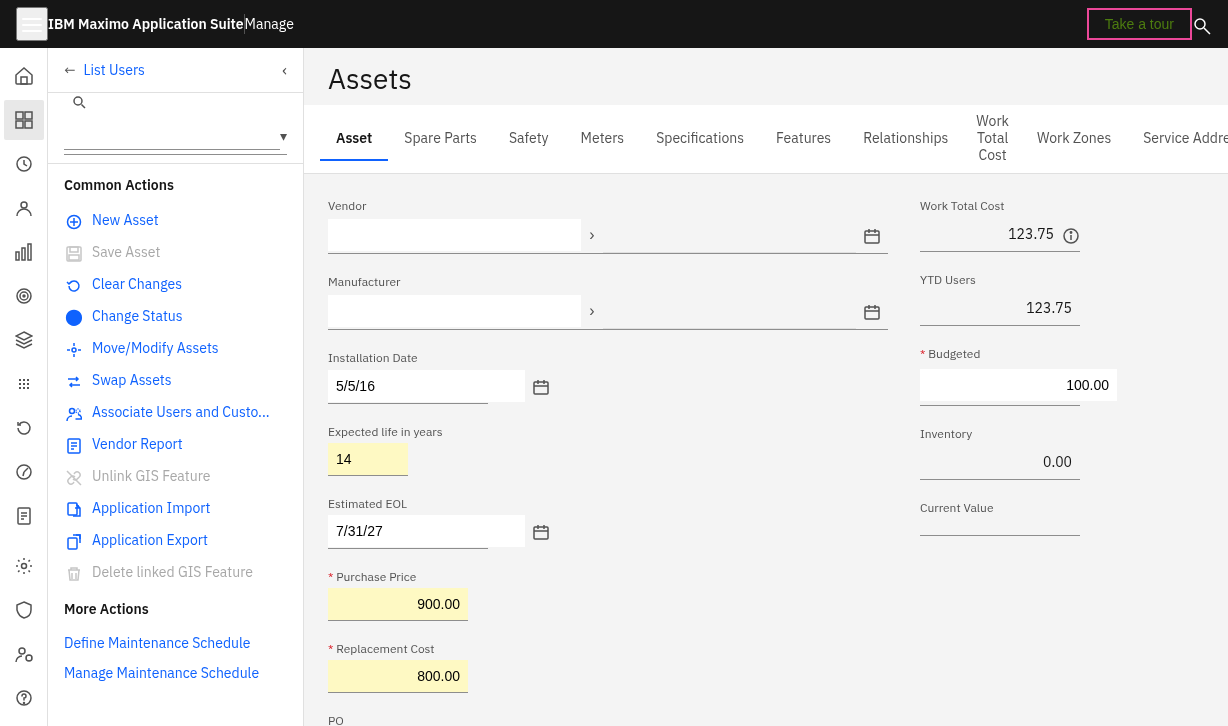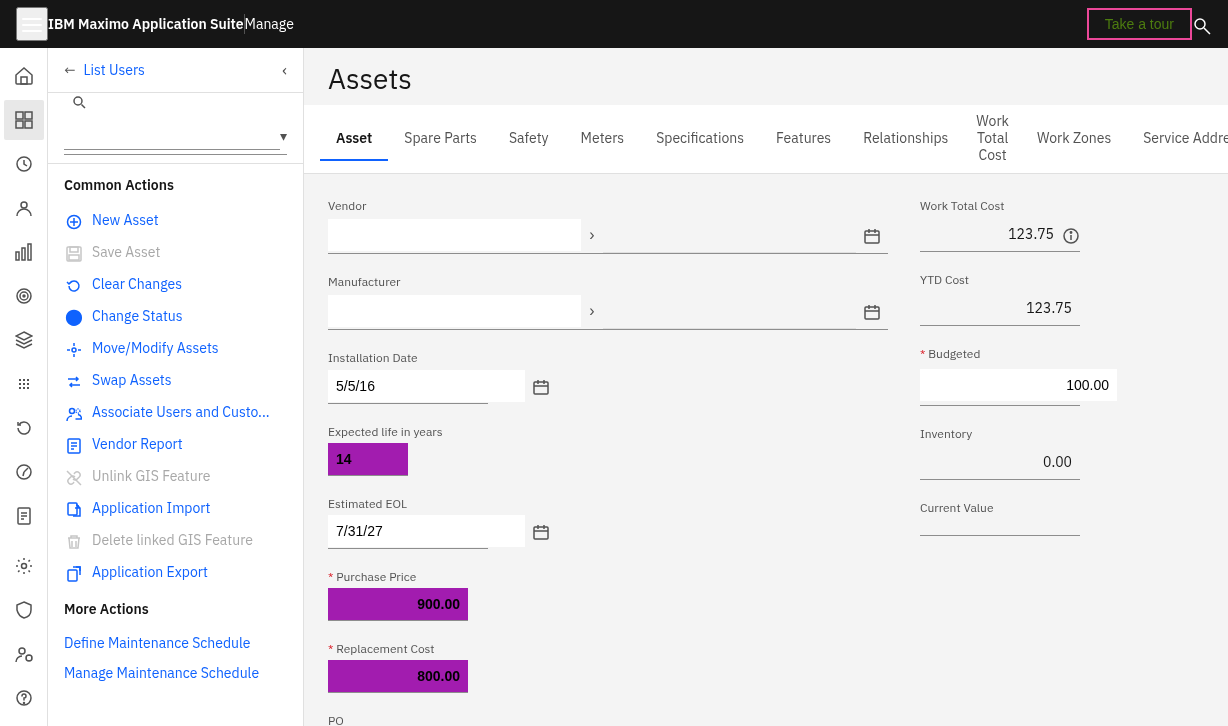--- a/index.html
+++ b/index.html
@@ -288,24 +288,23 @@
       font-size: 14px;
       background: #fff;
       outline: none;
     }
     .form-input-standalone {
       width: 100%;
       padding: 8px;
       border: none;
       border-bottom: 1px solid #8d8d8d;
       font-size: 14px;
-      background: #a21caf;
+      background: #fef9c3;
       outline: none;
       text-align: right;
-      font-weight: bold;
     }
     .form-btn-arrow {
       padding: 8px;
       background: transparent;
       border: none;
       cursor: pointer;
       color: #525252;
       font-size: 16px;
     }
     .form-btn-cal {
@@ -608,38 +607,38 @@
           <svg width="16" height="16" viewBox="0 0 16 16" fill="none" stroke="#0f62fe" stroke-width="1.5">
             <rect x="2" y="1" width="9" height="12" rx="1"></rect>
             <path d="M7 14h7V6l-3-3h-1"></path>
             <line x1="12" y1="3" x2="12" y2="6"></line>
             <line x1="9" y1="6" x2="14" y2="6"></line>
           </svg>
         </span>
         <span style="color:#0f62fe;">Application Import</span>
       </div>
 
-      <div class="action-item disabled">
-        <span class="action-icon">
-          <svg width="16" height="16" viewBox="0 0 16 16" fill="none" stroke="#c6c6c6" stroke-width="1.5">
-            <path d="M2 4h12M5 4V2h6v2M6 7v6M10 7v6M3 4l1 10h8l1-10"></path>
-          </svg>
-        </span>
-        <span style="color:#a8a8a8;">Delete linked GIS Feature</span>
-      </div>
-
       <div class="action-item">
         <span class="action-icon">
           <svg width="16" height="16" viewBox="0 0 16 16" fill="none" stroke="#0f62fe" stroke-width="1.5">
             <rect x="2" y="4" width="9" height="11" rx="1"></rect>
             <path d="M7 1h7v8"></path>
             <path d="M10 1l4 0 0 4"></path>
           </svg>
         </span>
         <span style="color:#0f62fe;">Application Export</span>
+      </div>
+
+      <div class="action-item disabled">
+        <span class="action-icon">
+          <svg width="16" height="16" viewBox="0 0 16 16" fill="none" stroke="#c6c6c6" stroke-width="1.5">
+            <path d="M2 4h12M5 4V2h6v2M6 7v6M10 7v6M3 4l1 10h8l1-10"></path>
+          </svg>
+        </span>
+        <span style="color:#a8a8a8;">Delete linked GIS Feature</span>
       </div>
 
       <div style="margin-top:12px;">
         <div class="actions-title">More Actions</div>
         <div class="action-item">
           <span style="color:#0f62fe;">Define Maintenance Schedule</span>
         </div>
         <div class="action-item">
           <span style="color:#0f62fe;">Manage Maintenance Schedule</span>
         </div>
@@ -773,21 +772,21 @@
               <svg width="18" height="18" viewBox="0 0 18 18" fill="none" stroke="#525252" stroke-width="1.5">
                 <circle cx="9" cy="9" r="7"></circle>
                 <line x1="9" y1="8" x2="9" y2="13"></line>
                 <circle cx="9" cy="5.5" r="0.7" fill="#525252"></circle>
               </svg>
             </span>
           </div>
         </div>
 
         <div class="metric-group">
-          <span class="metric-label">YTD Cost</span>
+          <span class="metric-label">YTD Users</span>
           <div class="metric-value-row">
             <span class="metric-value">123.75</span>
           </div>
         </div>
 
         <div class="metric-group">
           <span class="metric-label required">Budgeted</span>
           <div class="metric-value-row">
             <input type="text" class="form-input" style="text-align: right;" value="100.00">
           </div>

